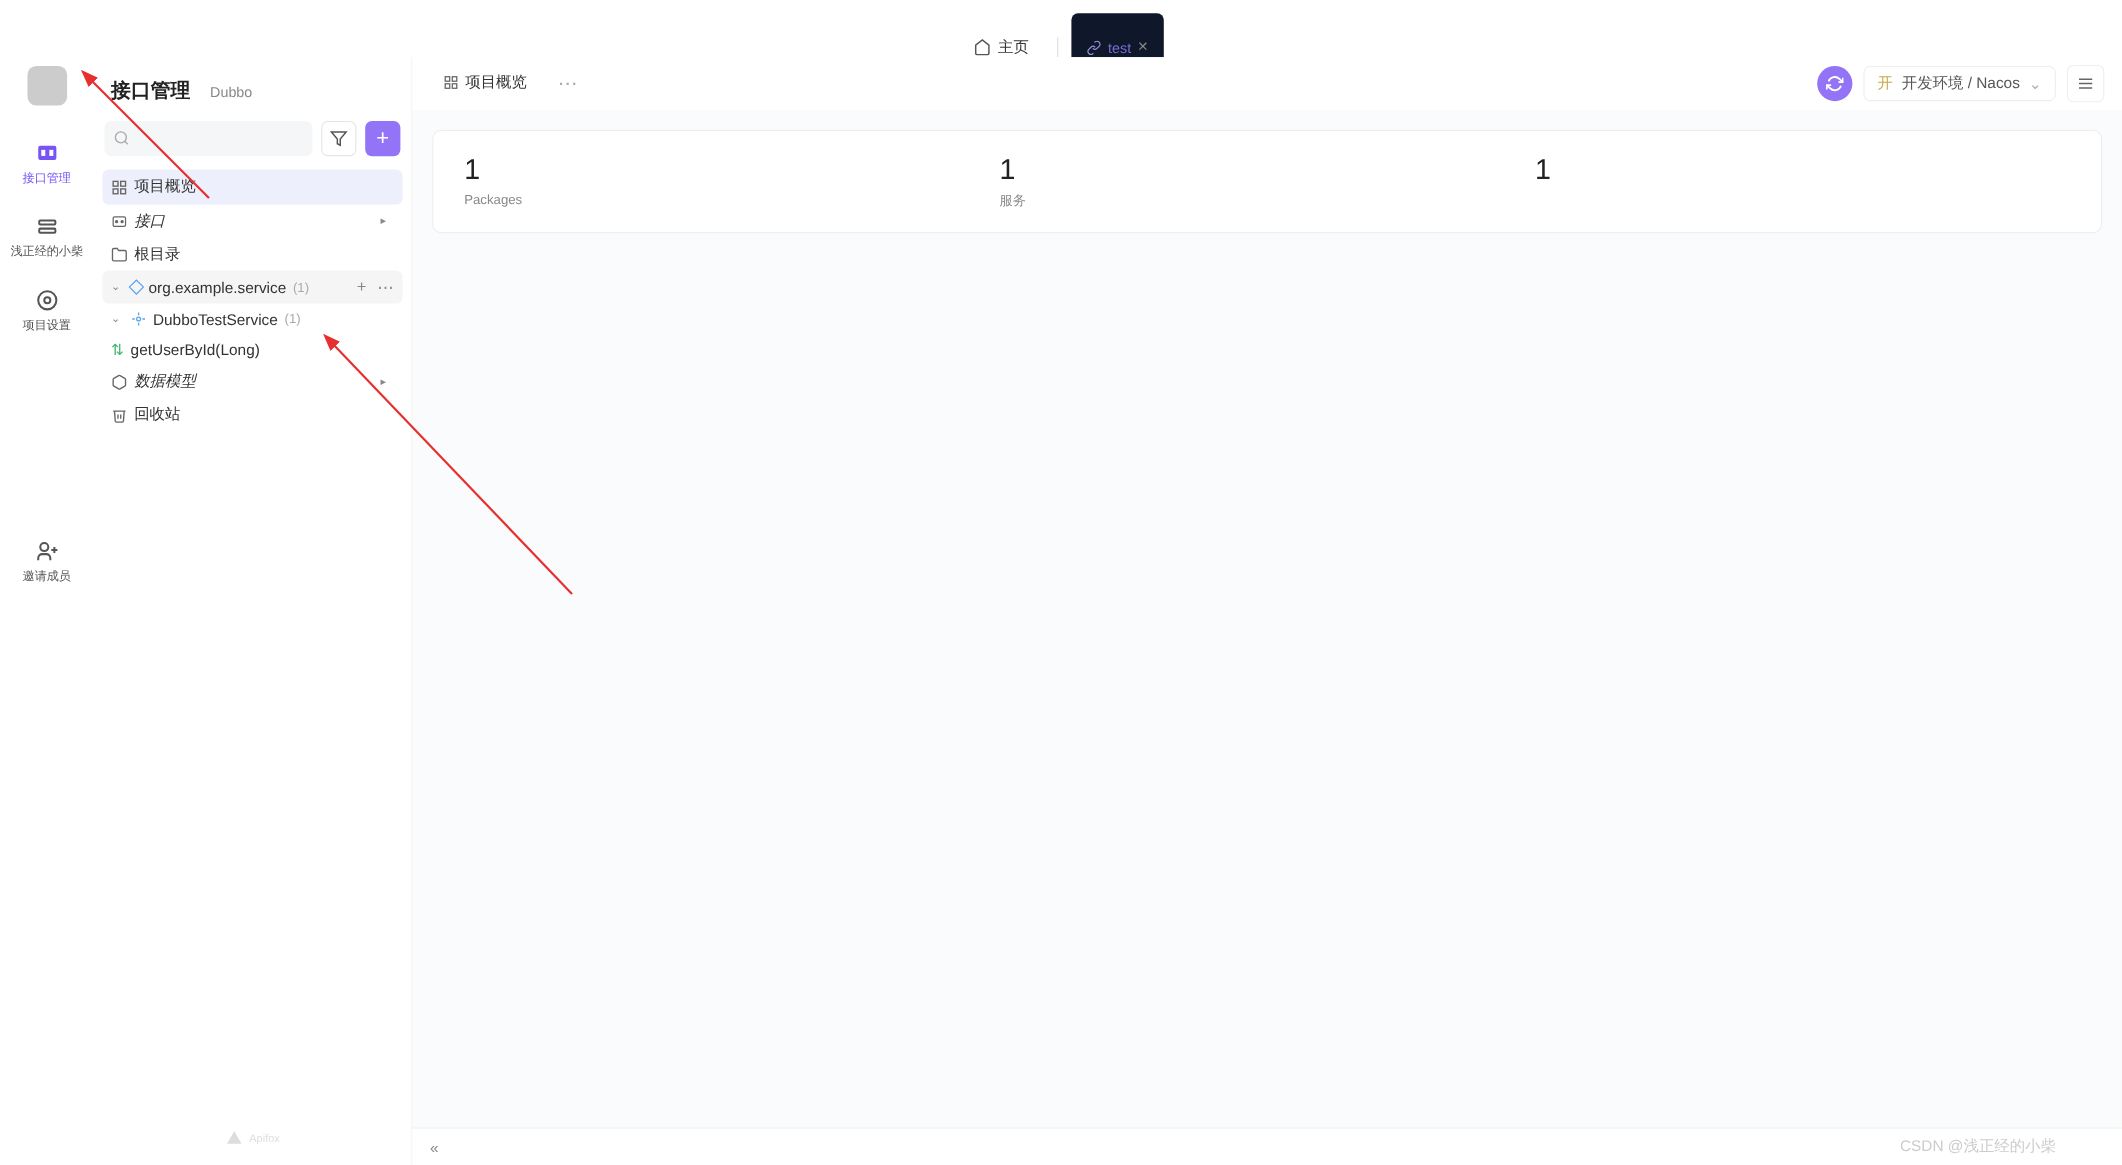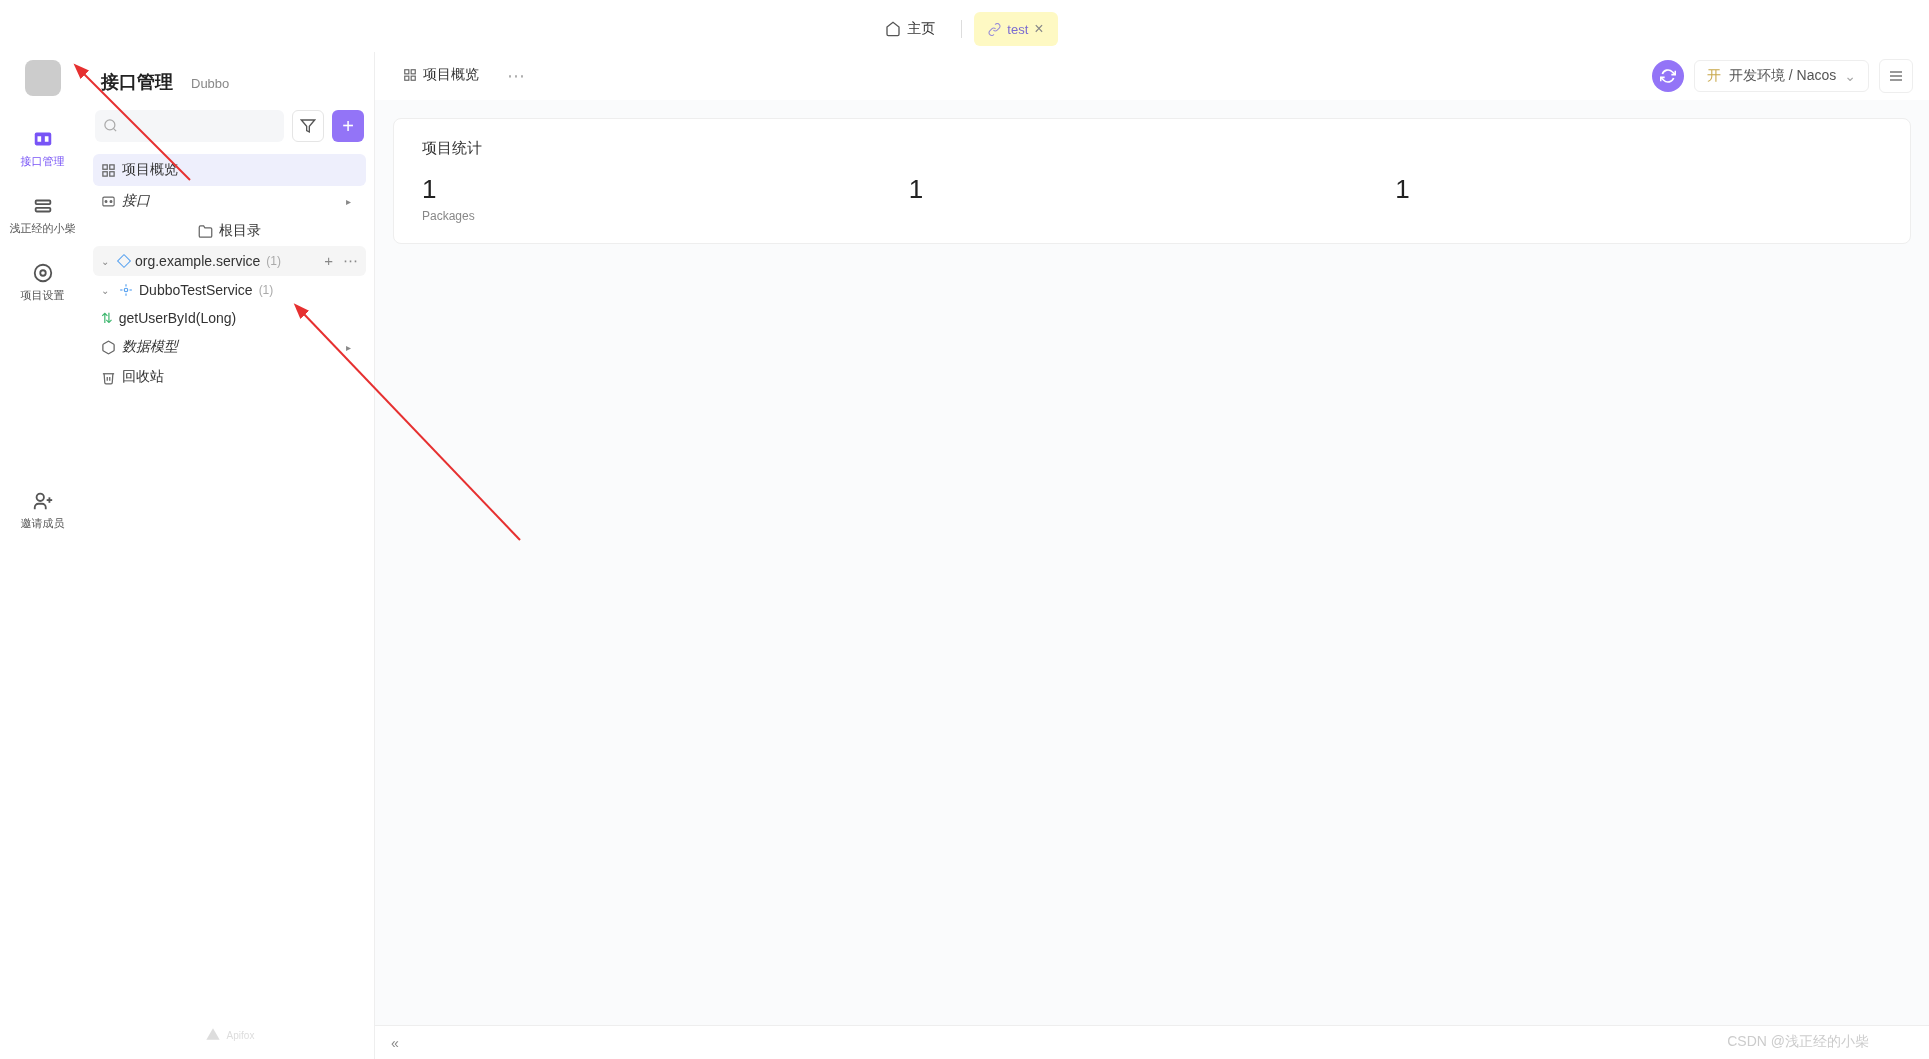--- a/index.html
+++ b/index.html
@@ -3,21 +3,21 @@
   <meta charset="utf-8">
   <style>
     * { margin: 0; padding: 0; box-sizing: border-box; font-family: -apple-system, "Segoe UI", "Microsoft YaHei", sans-serif; }
     body { background: #fff; height: 1059px; width: 1929px; overflow: hidden; position: relative; }
     
     .titlebar { height: 12px; background: #fff; }
     
     .tabbar { height: 40px; display: flex; align-items: center; padding: 0 16px; gap: 8px; justify-content: space-between; flex-direction: column; }
     .tabbar-left { display: flex; align-items: center; gap: 8px; }
     .home-tab { display: flex; align-items: center; gap: 6px; padding: 4px 14px; font-size: 14px; color: #333; }
-    .test-tab { display: flex; align-items: center; gap: 6px; padding: 8px 14px; background: #fef9c3; border-radius: 6px; font-size: 13px; color: #7a6bd1; }
+    .test-tab { display: flex; align-items: center; gap: 6px; padding: 22px 14px; background: #0f172a; border-radius: 6px; font-size: 13px; color: #7a6bd1; }
     .tab-close { color: #888; font-size: 16px; cursor: pointer; }
     .tab-sep { width: 1px; height: 18px; background: #ddd; margin: 0 4px; }
     .tabbar-right { display: flex; align-items: center; gap: 14px; margin-right: 50px; }
     .tb-icon { width: 18px; height: 18px; color: #666; cursor: pointer; }
     .heart-icon { width: 28px; height: 28px; border-radius: 50%; display: flex; align-items: center; justify-content: center; background: #fff; border: 2px solid #e84f87; }
     
     .app { display: flex; height: calc(100% - 52px); }
     
     .leftnav { width: 85px; background: #fff; display: flex; flex-direction: column; align-items: center; padding-top: 8px; gap: 10px; }
     .workspace-avatar { width: 36px; height: 36px; background: #ccc; border-radius: 8px; margin-bottom: 14px; }
@@ -35,21 +35,21 @@
     .search-row { display: flex; gap: 8px; padding: 8px 10px; align-items: center; }
     .search-wrap { flex: 1; position: relative; }
     .search-wrap .sicon { position: absolute; left: 8px; top: 8px; color: #aaa; }
     .search-input2 { width: 100%; height: 32px; background: #f5f6f8; border: none; border-radius: 6px; padding: 0 10px 0 28px; font-size: 13px; outline: none; }
     .filter-btn { width: 32px; height: 32px; border: 1px solid #e5e5e5; border-radius: 6px; display: flex; align-items: center; justify-content: center; cursor: pointer; background: #fff; }
     .add-btn { width: 32px; height: 32px; background: #9374f7; border-radius: 6px; display: flex; align-items: center; justify-content: center; cursor: pointer; color: #fff; font-size: 20px; }
     
     .tree { padding: 4px 8px; font-size: 14px; color: #333; }
     .tree-item { display: flex; align-items: center; gap: 6px; padding: 7px 8px; border-radius: 6px; cursor: pointer; }
     .tree-item.active { background: #eeeffc; }
-    .tree-indent1 { padding-left: 20px; justify-content: center; }
+    .tree-indent1 { padding-left: 20px; }
     .tree-indent2 { padding-left: 36px; }
     .tree-indent3 { padding-left: 52px; }
     .tree-row { display: flex; align-items: center; gap: 6px; padding: 6px 8px; border-radius: 6px; cursor: pointer; }
     .tree-row.hover-row { background: #f5f5f5; }
     .tree-caret { width: 12px; color: #888; font-size: 10px; }
     .tree-text { flex: 1; font-style: italic; }
     .tree-count { color: #aaa; font-size: 12px; }
     .tree-actions { color: #888; display: flex; gap: 10px; font-size: 15px; }
     .diamond { width: 10px; height: 10px; border: 1.5px solid #56a1f0; transform: rotate(45deg); display: inline-block; }
     .svc-icon { color: #56a1f0; }
@@ -294,28 +294,28 @@
           <svg width="16" height="16" viewBox="0 0 24 24" fill="none" stroke="#666" stroke-width="2">
               <line x1="3" y1="6" x2="21" y2="6"></line>
               <line x1="3" y1="12" x2="21" y2="12"></line>
               <line x1="3" y1="18" x2="21" y2="18"></line>
             </svg>
         </div>
       </div>
     </div>
     <div class="content">
       <div class="stats-card">
-        <div class="stats-title">项目统计</div>
         <div class="stats-row">
           <div class="stat">
             <div class="stat-val">1</div>
             <div class="stat-label">Packages</div>
           </div>
           <div class="stat">
             <div class="stat-val">1</div>
+            <div class="stat-label">服务</div>
           </div>
           <div class="stat">
             <div class="stat-val">1</div>
           </div>
         </div>
       </div>
     </div>
   </div>
 </div>
 

